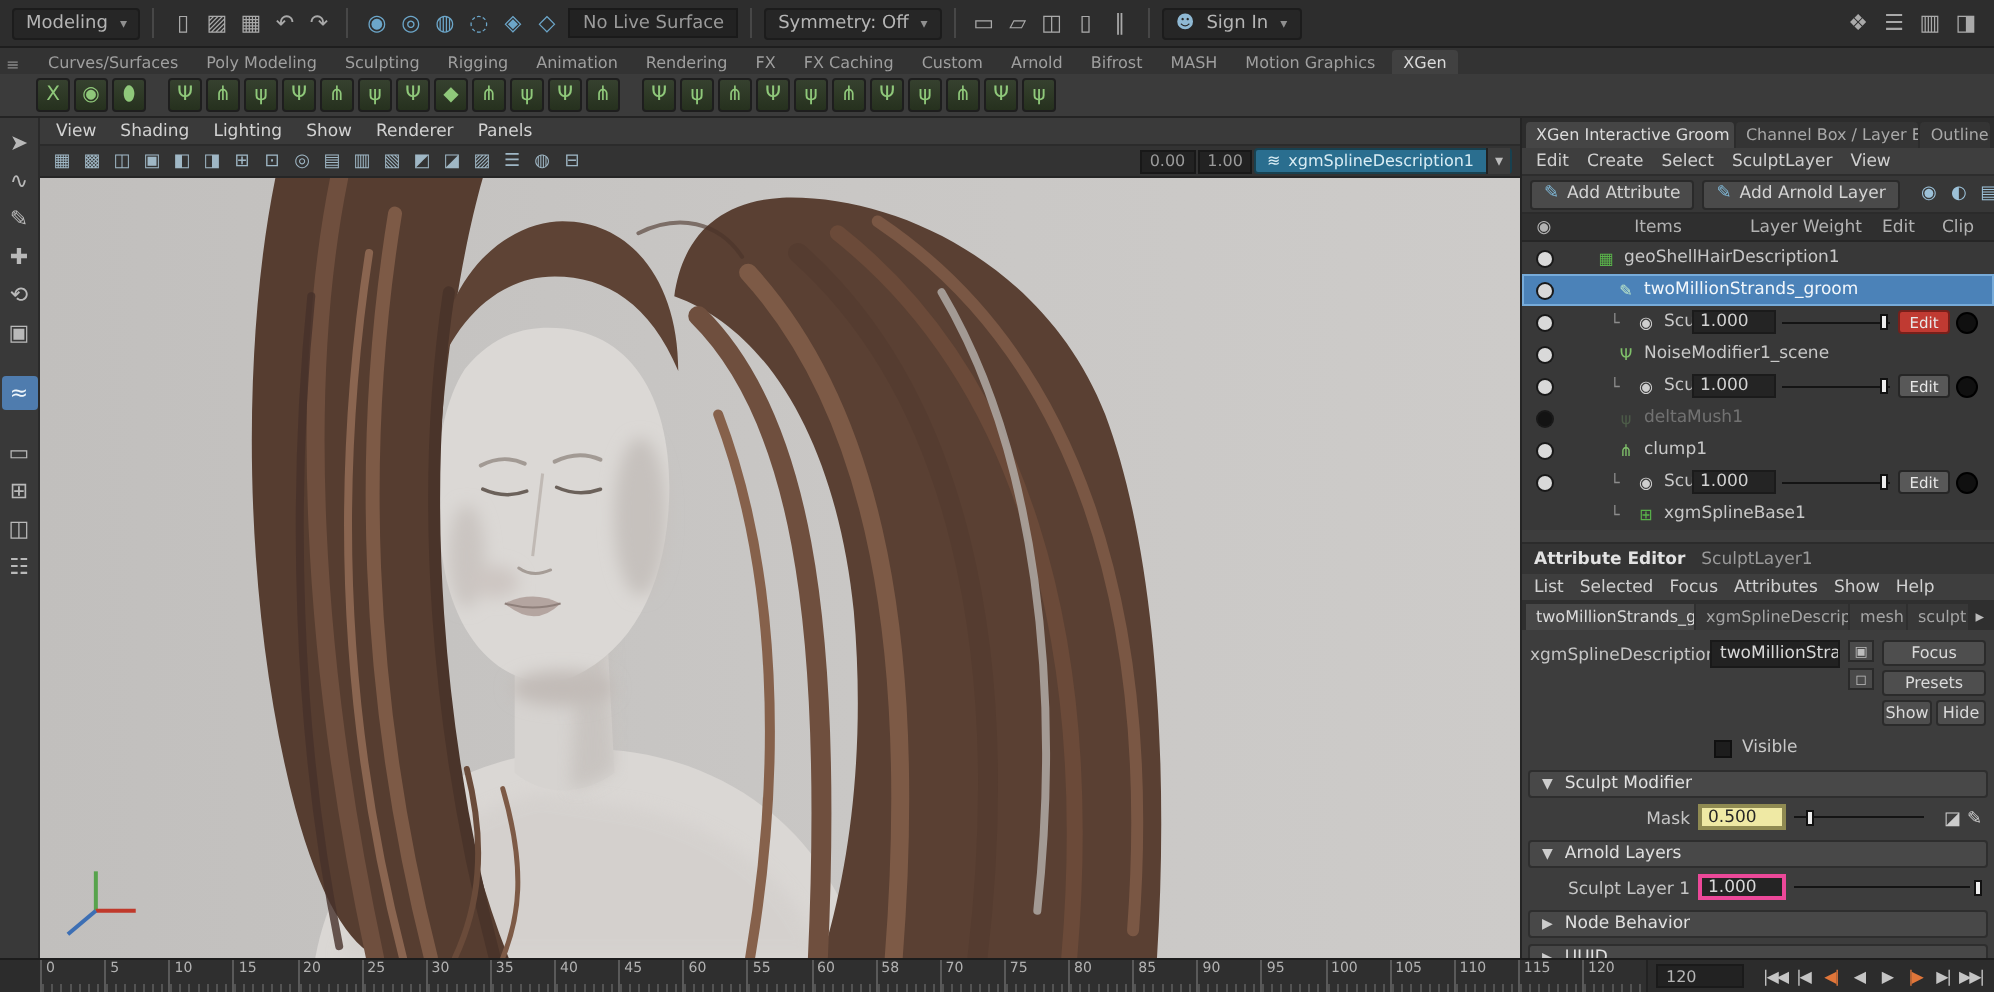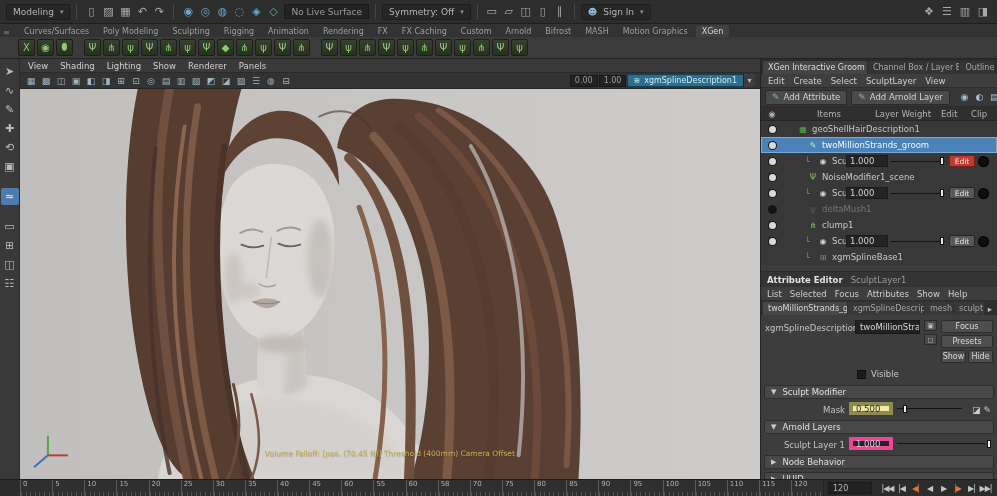--- a/index.html
+++ b/index.html
@@ -95,21 +95,21 @@
 .aebtns{display:flex;flex-direction:column;gap:2px;width:52px;flex:0 0 auto}
 .aebtn{height:13px;background:#4e4e4e;border:1px solid #2b2b2b;border-radius:2px;color:#dadada;display:flex;align-items:center;justify-content:center;font-size:8px}
 .aeshowhide{display:flex;gap:2px}
 .aeshowhide .aebtn{flex:1}
 .aecheckrow{display:flex;align-items:center;gap:5px;padding:4px 0 3px 96px}
 .chk{width:9px;height:9px;background:#1d1d1d;border:1px solid #101010}
 .aesec{margin:3px 3px 0;background:#484848;border:1px solid #2e2e2e;border-radius:2px;height:14px;display:flex;align-items:center;gap:6px;padding:0 6px;color:#e0e0e0;flex:0 0 auto}
 .tri{font-size:7px;color:#cccccc}
 .aerow{display:flex;align-items:flex-end;gap:4px;padding:3px 6px 2px 0}
 .aerl{width:84px;text-align:right;color:#c5c5c5;flex:0 0 auto}
-.aeval{width:44px;height:13px;background:#242424;border:4px solid #ec4899;color:#d8d8d8;display:flex;align-items:center;padding:0 3px;flex:0 0 auto}
+.aeval{width:44px;height:13px;background:#242424;border:2px solid #ec4899;color:#d8d8d8;display:flex;align-items:center;padding:0 3px;flex:0 0 auto}
 .aeval.yellow{background:#efe9a4;color:#262626;border-color:#8f8a52}
 .aeslider{flex:1;height:13px;position:relative;min-width:0}
 .aeslider::before{content:"";position:absolute;left:0;right:6px;top:6px;height:1px;background:#141414}
 .aeknob{position:absolute;top:2.5px;width:4px;height:8px;background:#ededed;border:1px solid #111}
 .aeicons{display:flex;gap:3px;color:#cccccc;flex:0 0 auto;font-size:9px}
 .aefillend{flex:1}
 
 .timeline{height:17px;background:#2c2c2c;border-top:1px solid #1d1d1d;display:flex;align-items:stretch;flex:0 0 auto}
 .ruler{flex:1;display:flex;margin-left:20px;background:#2f2f2f;border-right:1px solid #222}
 .tick{flex:1;position:relative;color:#b2b2b2;font-size:7px;padding-left:2px;border-left:1px solid #5a5a5a;display:flex;align-items:flex-start}
@@ -381,21 +381,20 @@
             <path d="M300,28 C320,18 340,22 352,40" stroke="#4a342a" stroke-width="2" opacity=".6"></path>
             <path d="M136,60 C126,160 128,280 150,390" stroke="#46312a" stroke-width="4" opacity=".8"></path>
           </g>
 
           <g stroke-width="2">
             <path d="M28,372 L28,352" stroke="#57a34c"></path>
             <path d="M28,372 L48,372" stroke="#c0392b"></path>
             <path d="M28,372 L14,384" stroke="#3d6fb4"></path>
           </g>
         </svg>
-        <div class="hud-hint">Volume Falloff: [pos. (70.45 N)]  Threshold (400mm) Camera Offset</div>
       </div>
     </div>
 
     <div class="rpanel">
       <div class="rtabs">
 
       <div class="rtab active">
             <span>XGen Interactive Groom Editor</span>
           </div>
           <div class="rtab">

